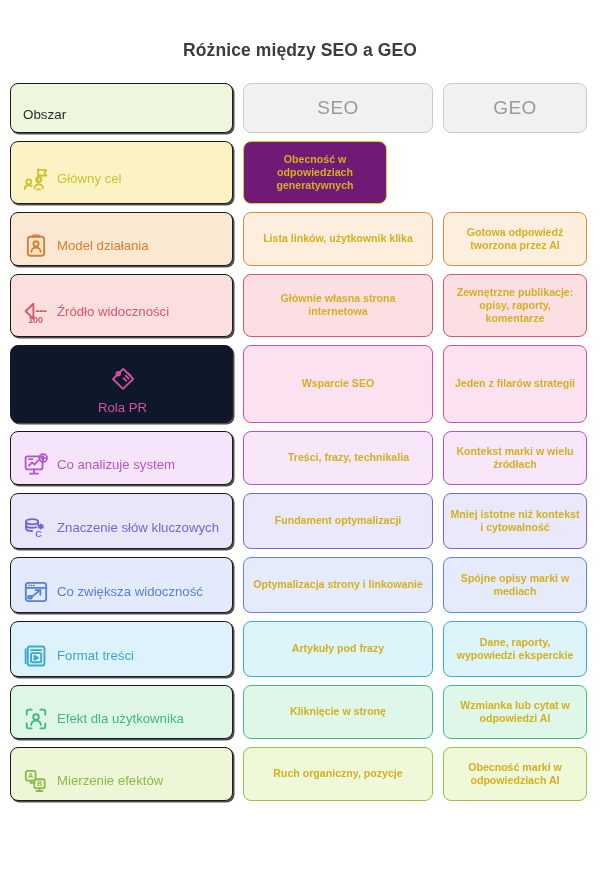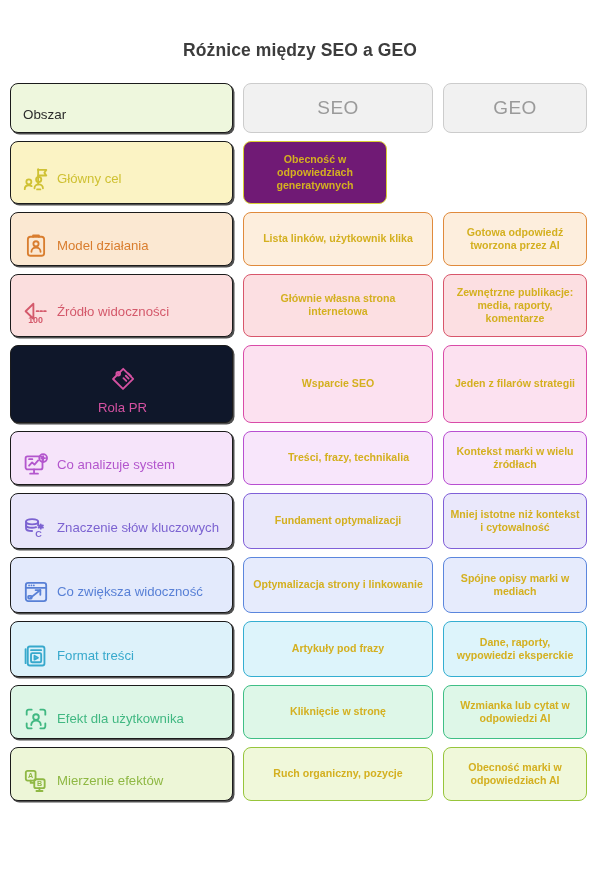--- a/index.html
+++ b/index.html
@@ -159,21 +159,21 @@
         <div class="row">
           <div class="cell cell-label" style="background: rgb(251, 222, 222); color: rgb(212, 89, 107); min-height: 56px;">
             <svg class="lbl-ico" viewBox="0 0 24 24">
               <path d="M9.6 4.4 2.4 11.3l7.2 6.9z" stroke="#d4596b" fill="none" stroke-width="1.7" stroke-linecap="round" stroke-linejoin="round"></path>
               <path d="M12.6 11.2h1.6M16 11.2h1.6M19.4 11.2H21" stroke="#d4596b" fill="none" stroke-width="1.7" stroke-linecap="round" stroke-linejoin="round"></path>
               <text x="11.6" y="22" font-family="Liberation Sans, sans-serif" font-size="8.2" font-weight="bold" fill="#d4596b" text-anchor="middle">100</text>
             </svg>
             <span class="lbl-txt">Źródło widoczności</span>
           </div>
           <div class="cell cell-seo" style="background: rgb(252, 223, 226); border-color: rgb(216, 86, 107); color: rgb(212, 176, 32); min-height: 56px;">Głównie własna strona internetowa</div>
-          <div class="cell cell-geo" style="background: rgb(252, 223, 226); border-color: rgb(216, 86, 107); color: rgb(212, 176, 32); min-height: 56px;">Zewnętrzne publikacje: media, raporty, komentarze</div>
+          <div class="cell cell-geo" style="background: rgb(252, 223, 226); border-color: rgb(216, 86, 107); color: rgb(212, 176, 32); min-height: 56px;">Zewnętrzne publikacje: opisy, raporty, komentarze</div>
         </div>
         <div class="row">
           <div class="cell cell-label" style="background: #0f172a; color: rgb(212, 81, 161); min-height: 46px; flex-direction: column;">
             <svg class="lbl-ico" viewBox="0 0 24 24">
               <path d="M12.2 2.6 21.4 11.8 12 21.2 2.8 12z" stroke="#d451a1" fill="none" stroke-width="1.7" stroke-linecap="round" stroke-linejoin="round"></path>
               <circle cx="7.6" cy="7.2" r="1.7" stroke="#d451a1" fill="none" stroke-width="1.7" stroke-linecap="round" stroke-linejoin="round"></circle>
               <path d="M12.4 11.2 15 13.8M14.6 9 17.2 11.6M16.8 6.8 19.4 9.4" stroke="#d451a1" fill="none" stroke-width="1.7" stroke-linecap="round" stroke-linejoin="round"></path>
             </svg>
             <span class="lbl-txt">Rola PR</span>
           </div>

